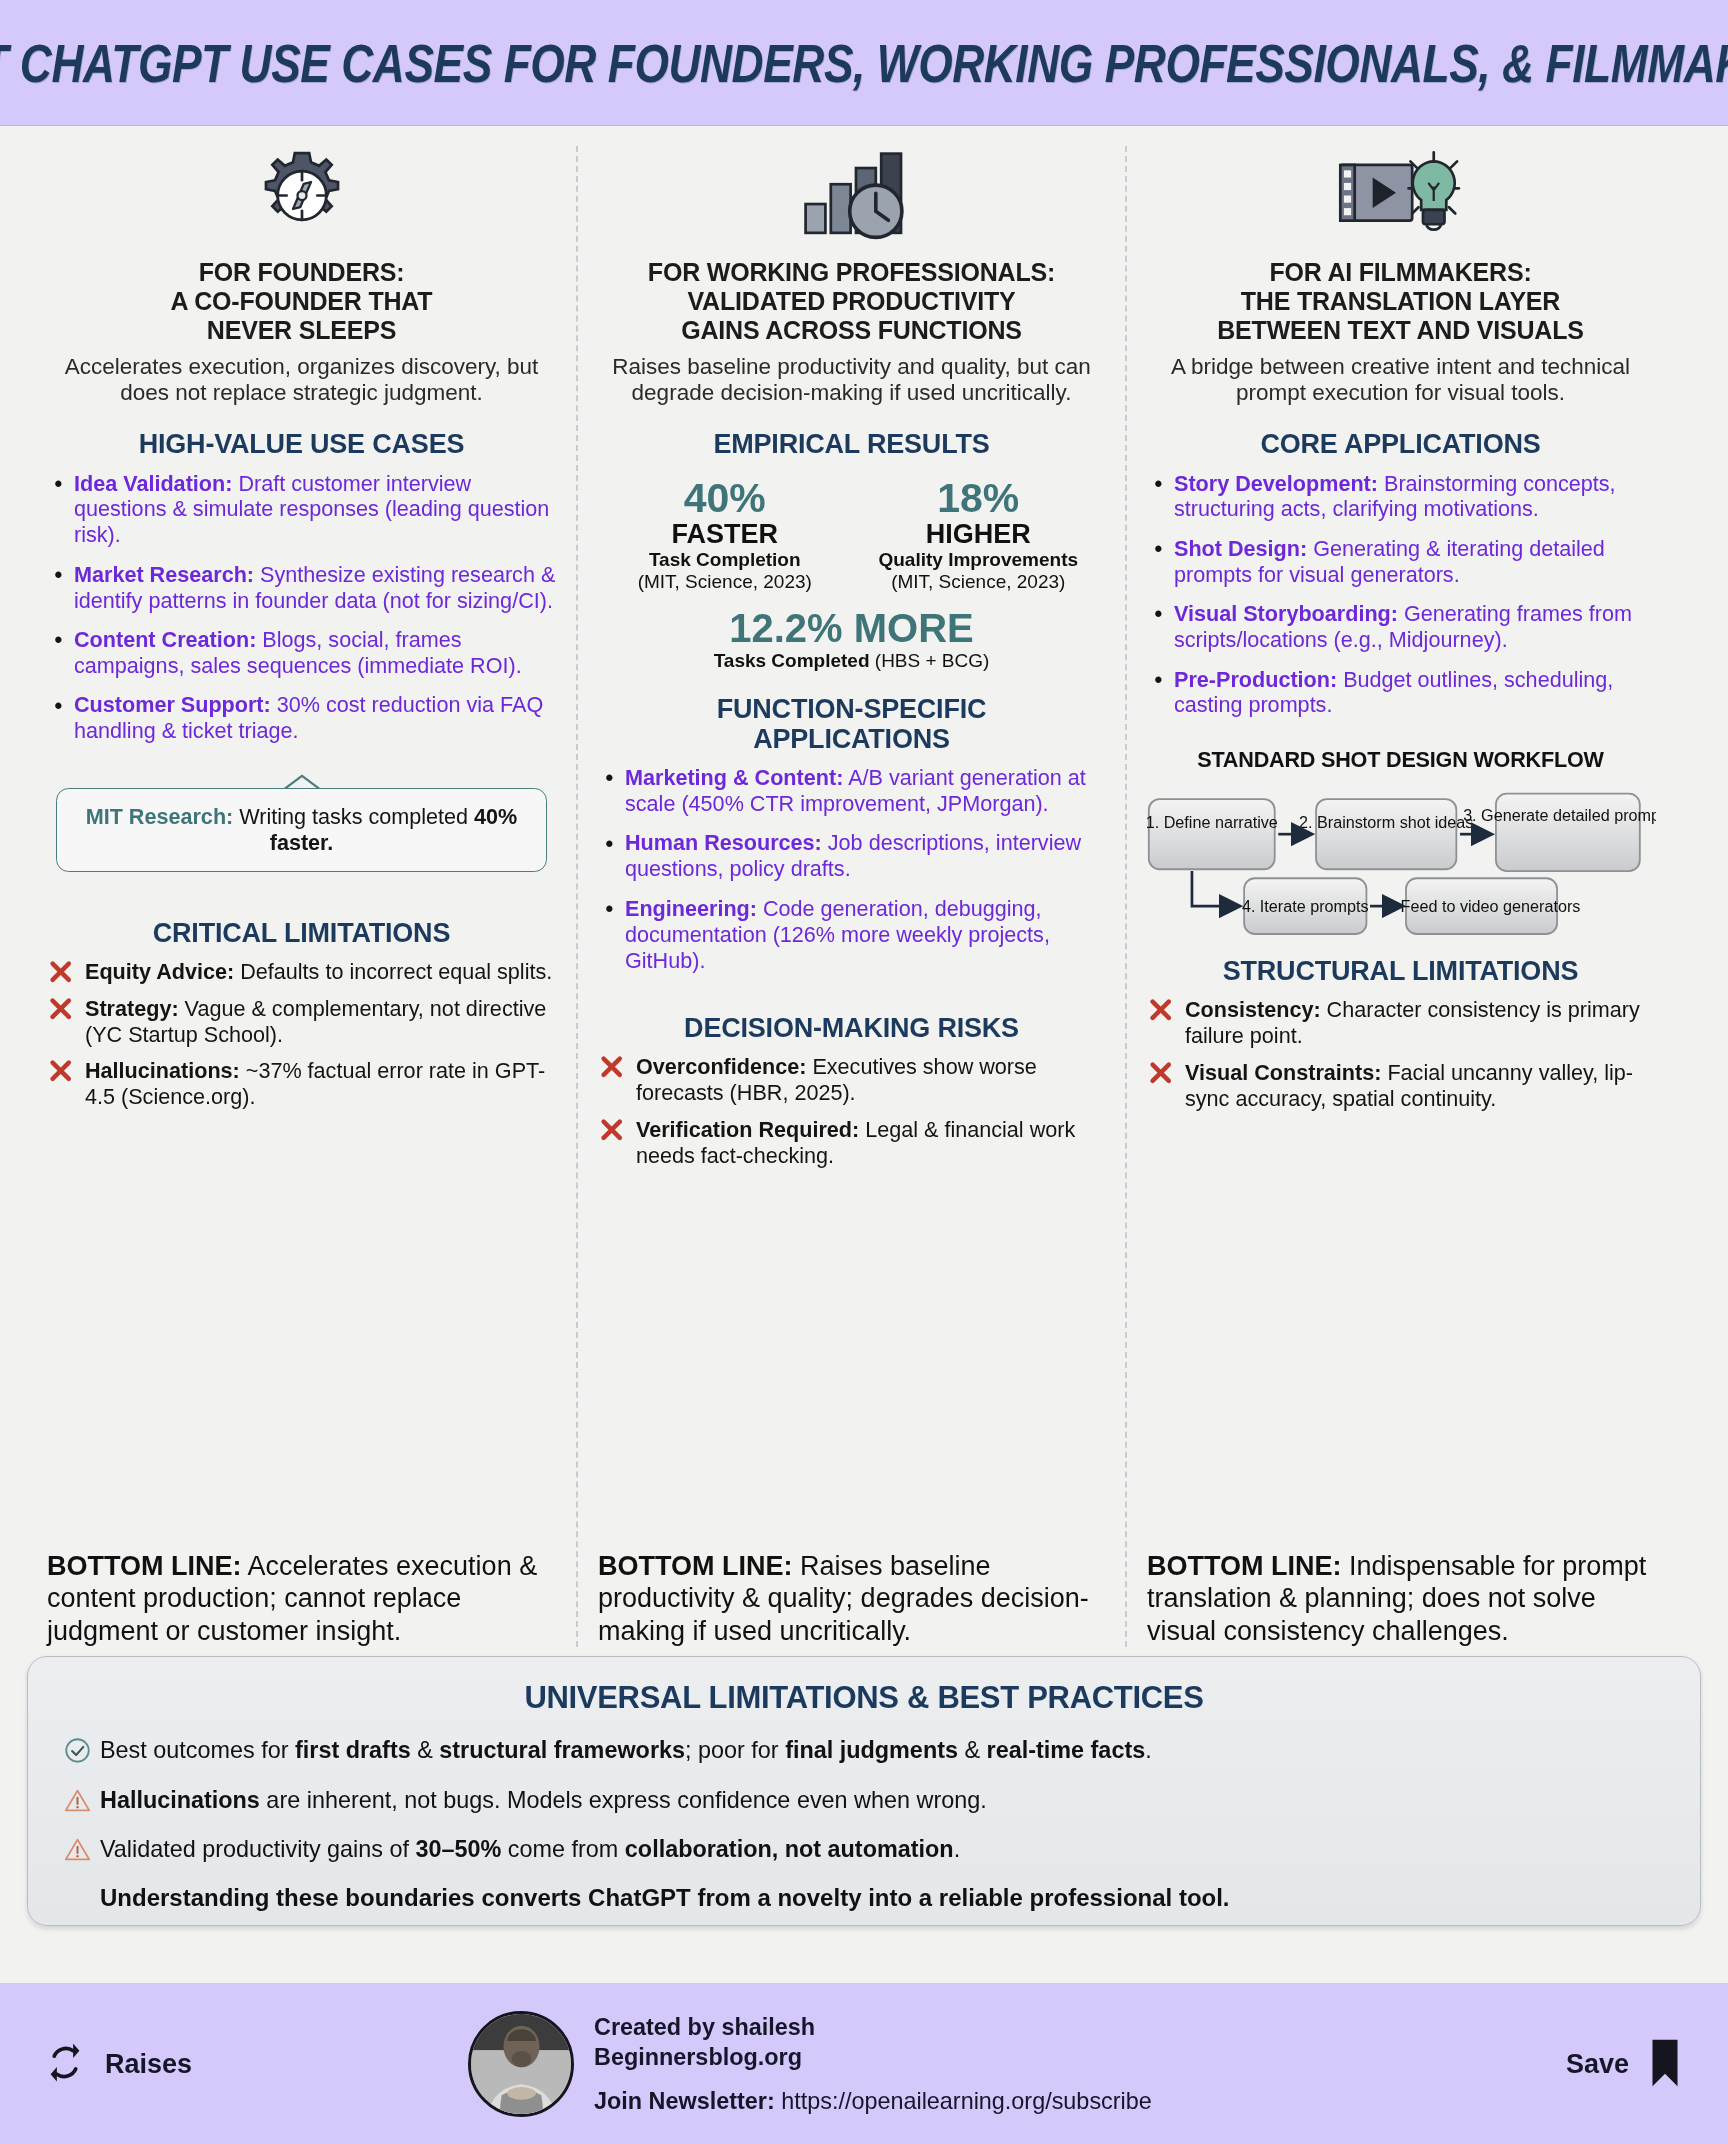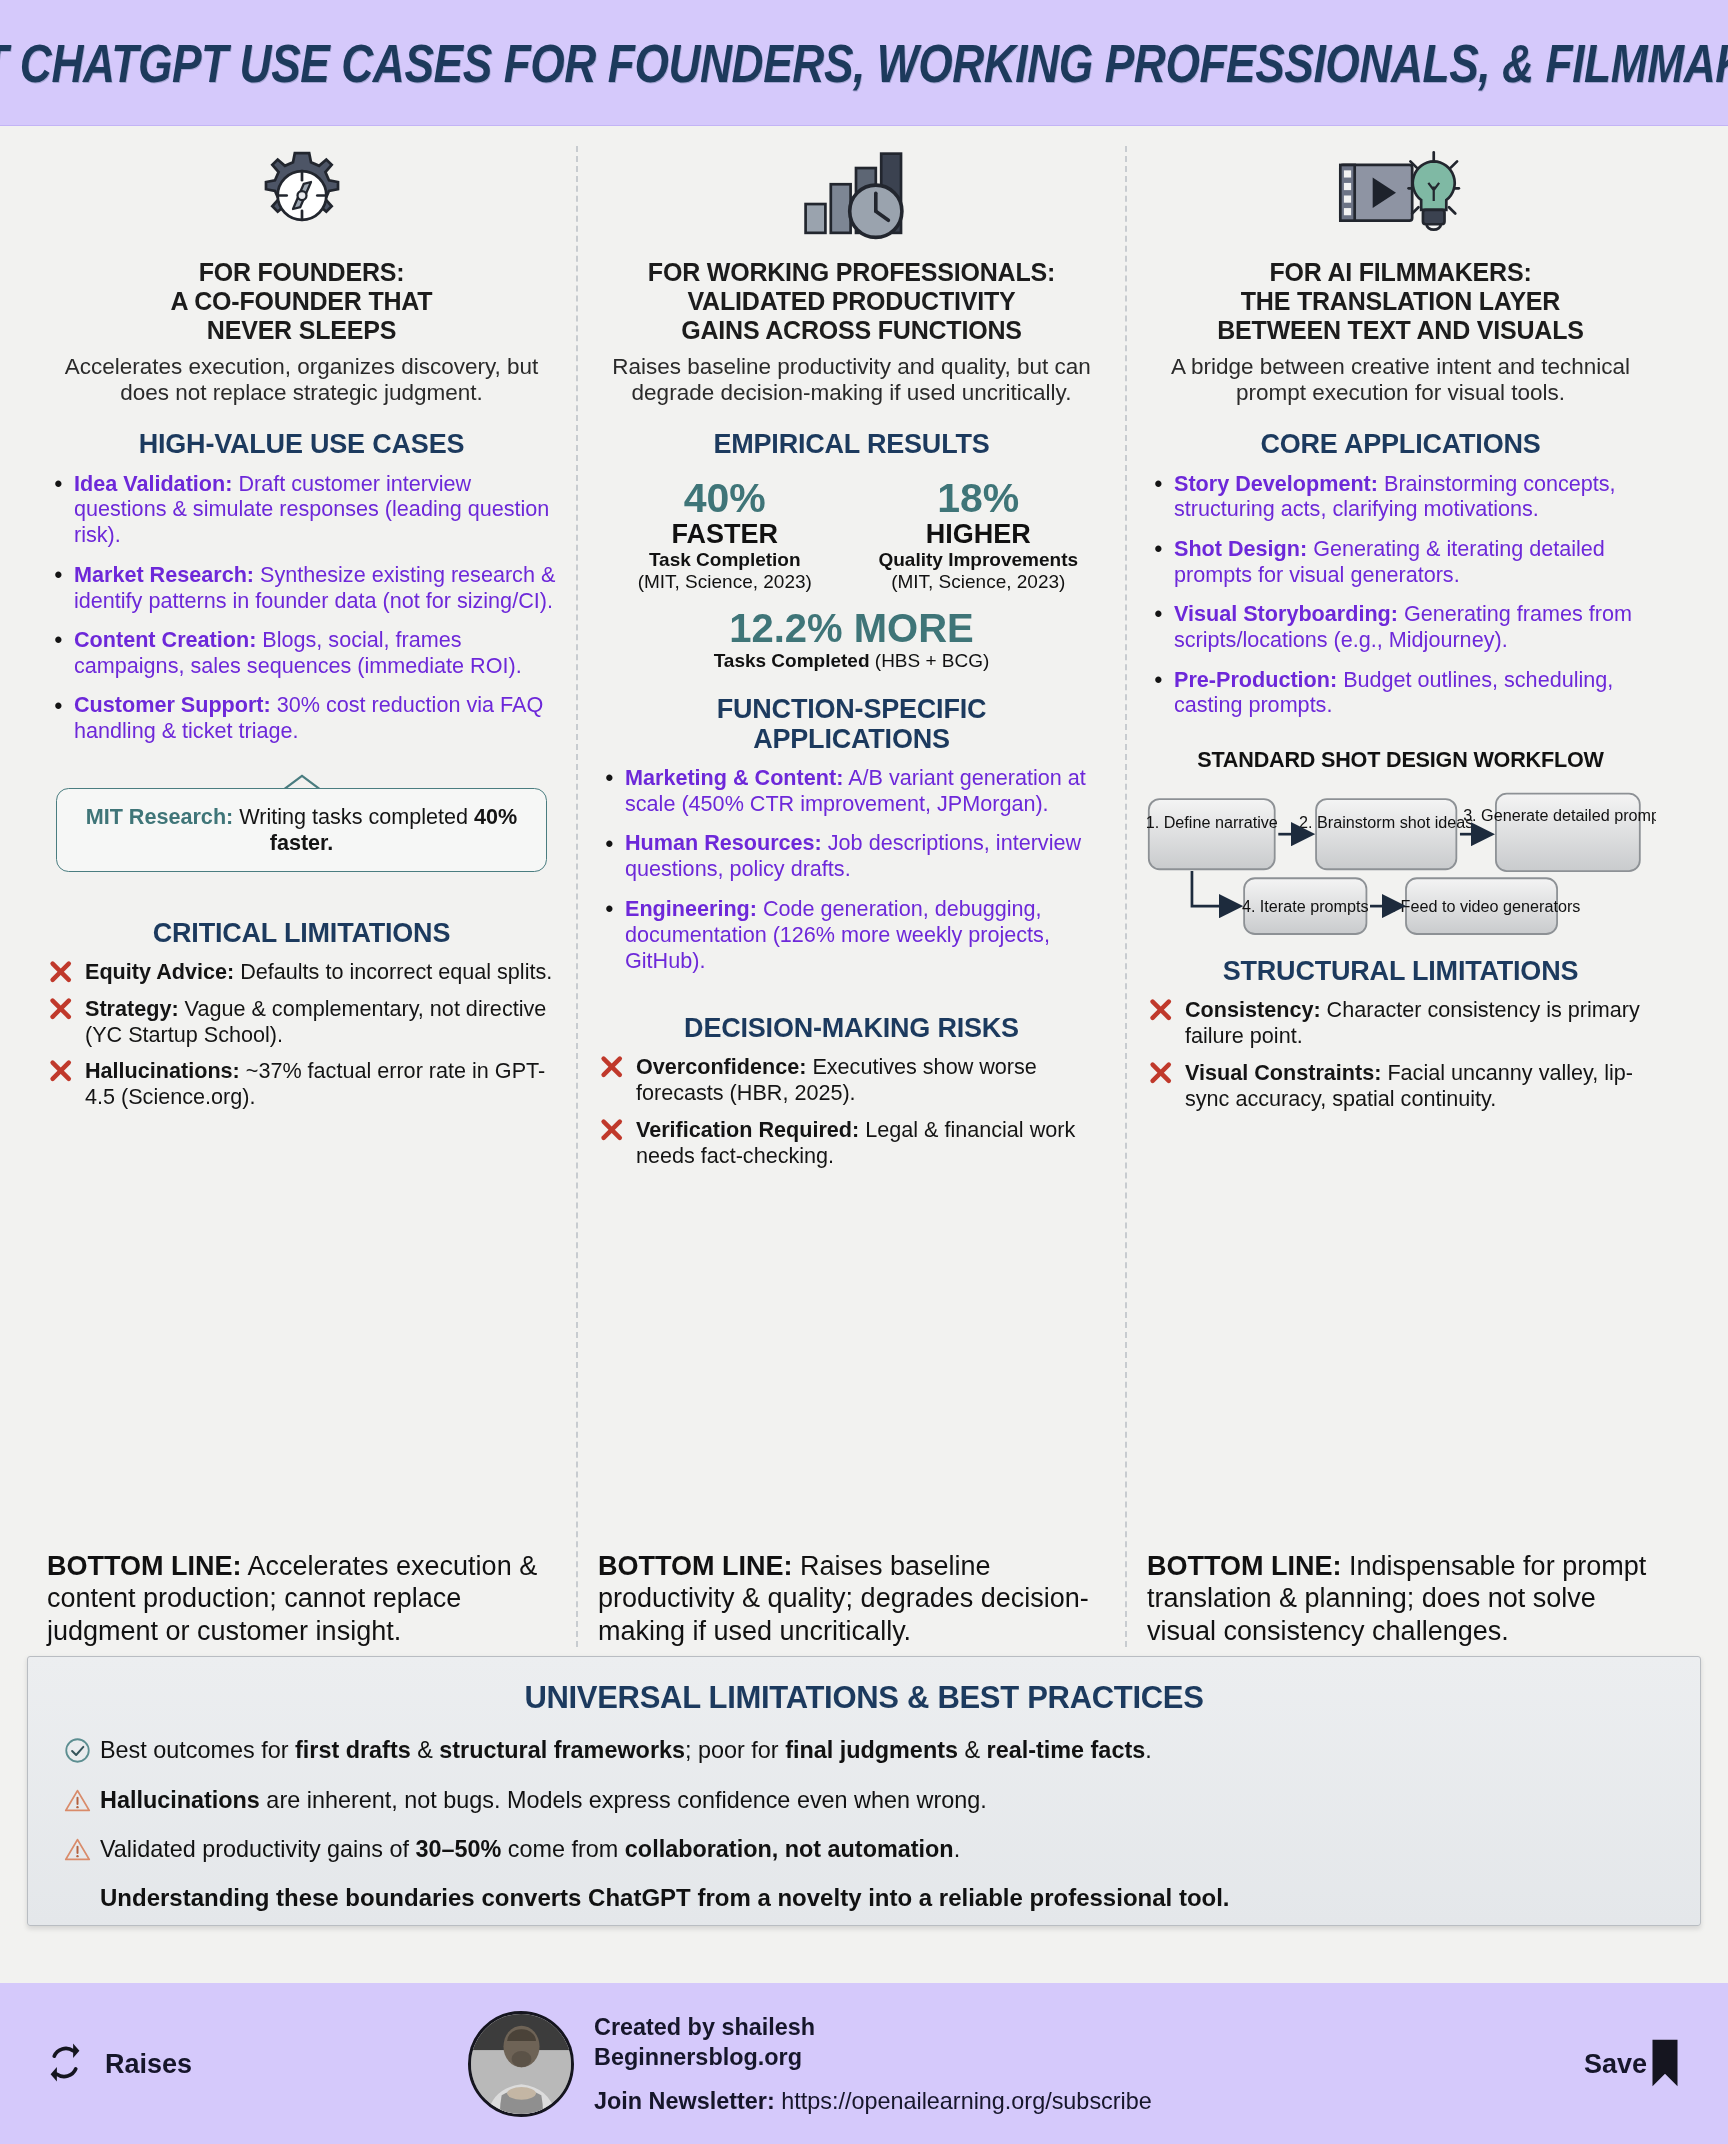--- a/index.html
+++ b/index.html
@@ -107,21 +107,21 @@
   .wf svg { display: block; }
 
   .bottom-line {
     font-size: 27px; line-height: 1.2; color: #111; margin-top: auto; padding-top: 16px;
   }
   .bottom-line b { font-weight: 700; }
 
   
   .universal {
     margin: 9px 27px 0 27px;
-    border: 1.8px solid #b9bdc2; border-radius: 3px;
+    border: 1.8px solid #b9bdc2; border-radius: 20px;
     background: linear-gradient(180deg,#eceef0 0%, #e4e7ea 100%);
     padding: 23.4px 36px 27px 36px;
     box-shadow: 0 2.7px 5.4px rgba(0,0,0,.12);
     height: 270px;
   }
   .universal h2 {
     text-align: center; color: #1c3a5e; font-size: 31px; font-weight: 700;
     margin-bottom: 20px; letter-spacing: -0.3px;
   }
   .u-item { display: flex; align-items: flex-start; margin-bottom: 15.3px; font-size: 23.4px; color: #111; line-height: 1.2; }
@@ -141,21 +141,21 @@
     border: 3.6px solid #15151f; overflow: hidden; flex: 0 0 106px;
     background: #8a8a8a; position: relative;
   }
   .avatar svg { display: block; }
   .f-credit { font-size: 23.4px; color: #16162a; line-height: 1.3; }
   .f-credit .ln1 { font-weight: 700; }
   .f-credit .ln2 { font-weight: 700; }
   .f-credit .ln3 { margin-top: 12.6px; }
   .f-credit .ln3 b { font-weight: 700; }
   .f-credit .url { font-weight: 400; }
-  .f-right { display: flex; align-items: center; justify-content: flex-end; width: 270px; }
+  .f-right { display: flex; align-items: center; gap: 18px; justify-content: flex-end; width: 270px; }
   .f-right .lbl { font-size: 27px; font-weight: 700; color: #16162a; }
 </style>
 </head>
 <body>
 
 <div class="header-band">
   <div class="header-title">BEST CHATGPT USE CASES FOR FOUNDERS, WORKING PROFESSIONALS, &amp; FILMMAKERS</div>
 </div>
 
 <div class="columns">

